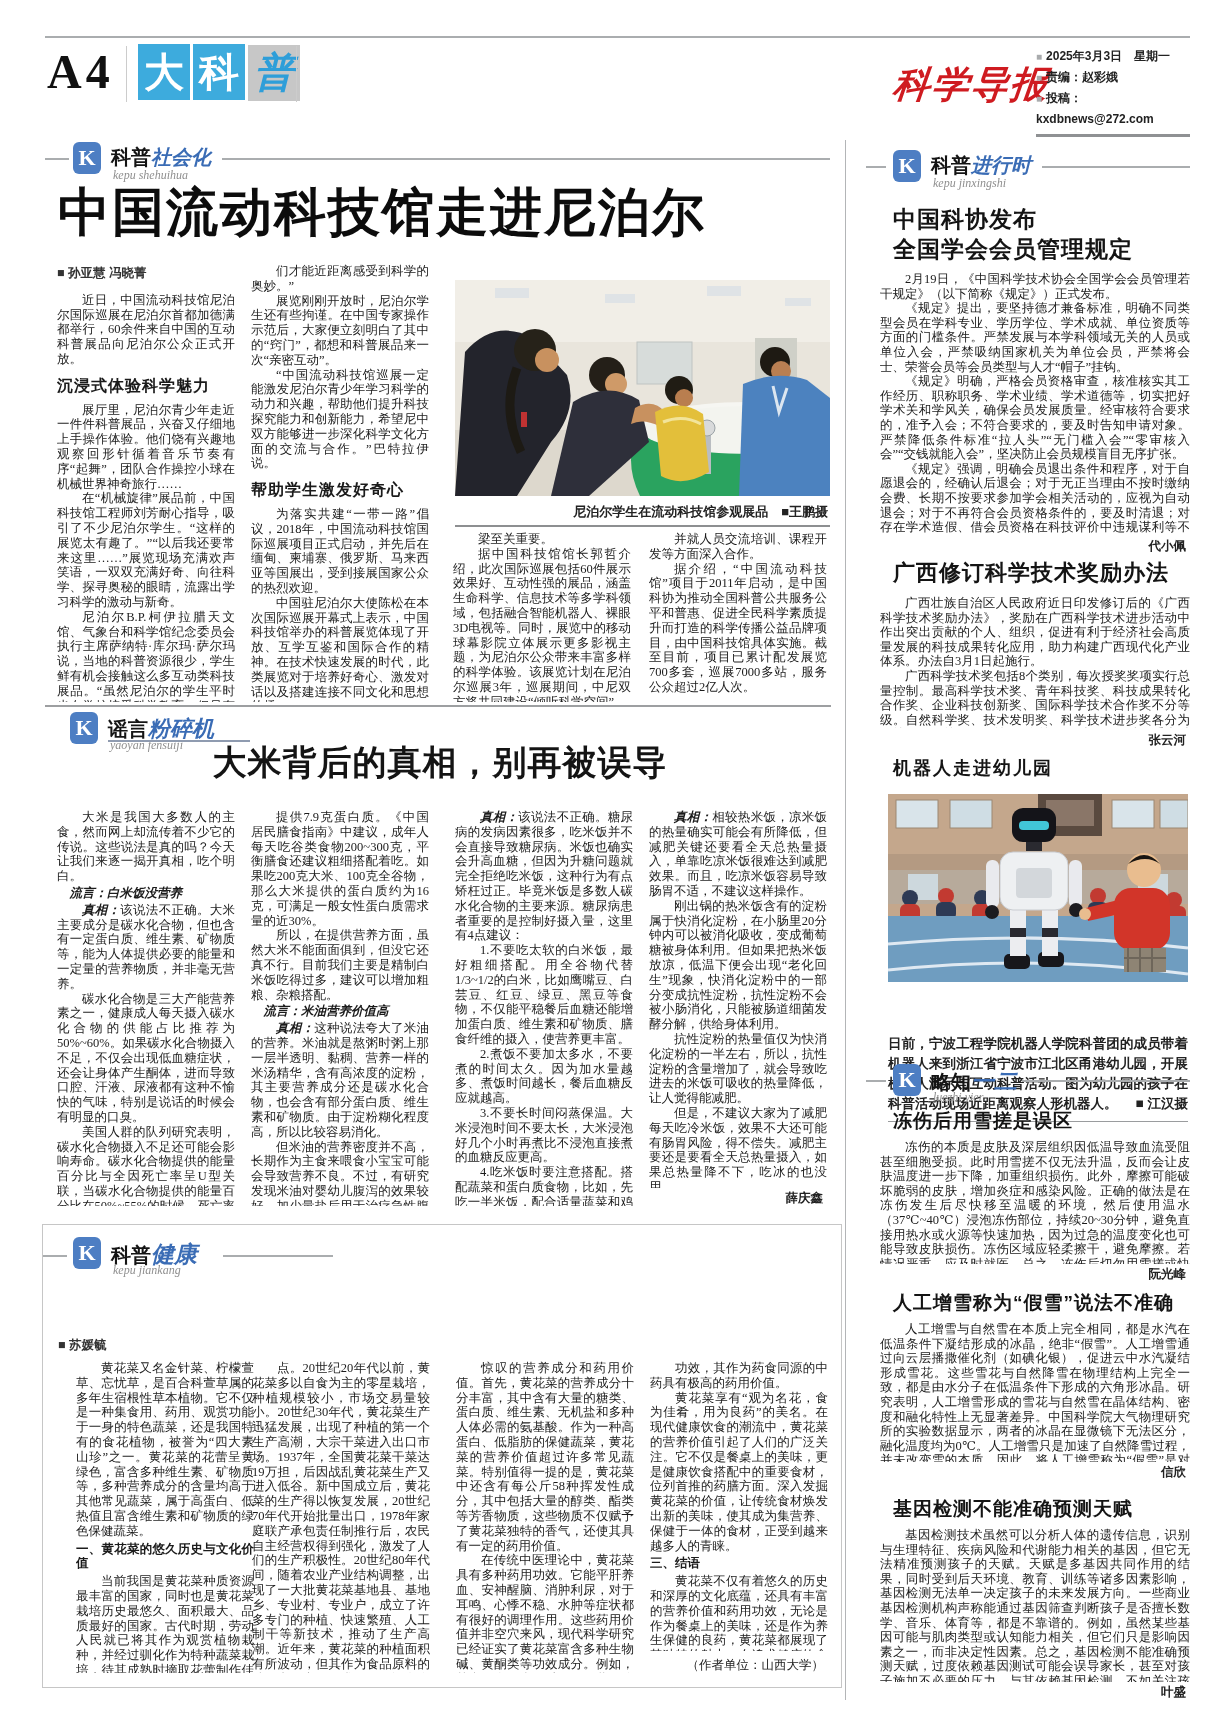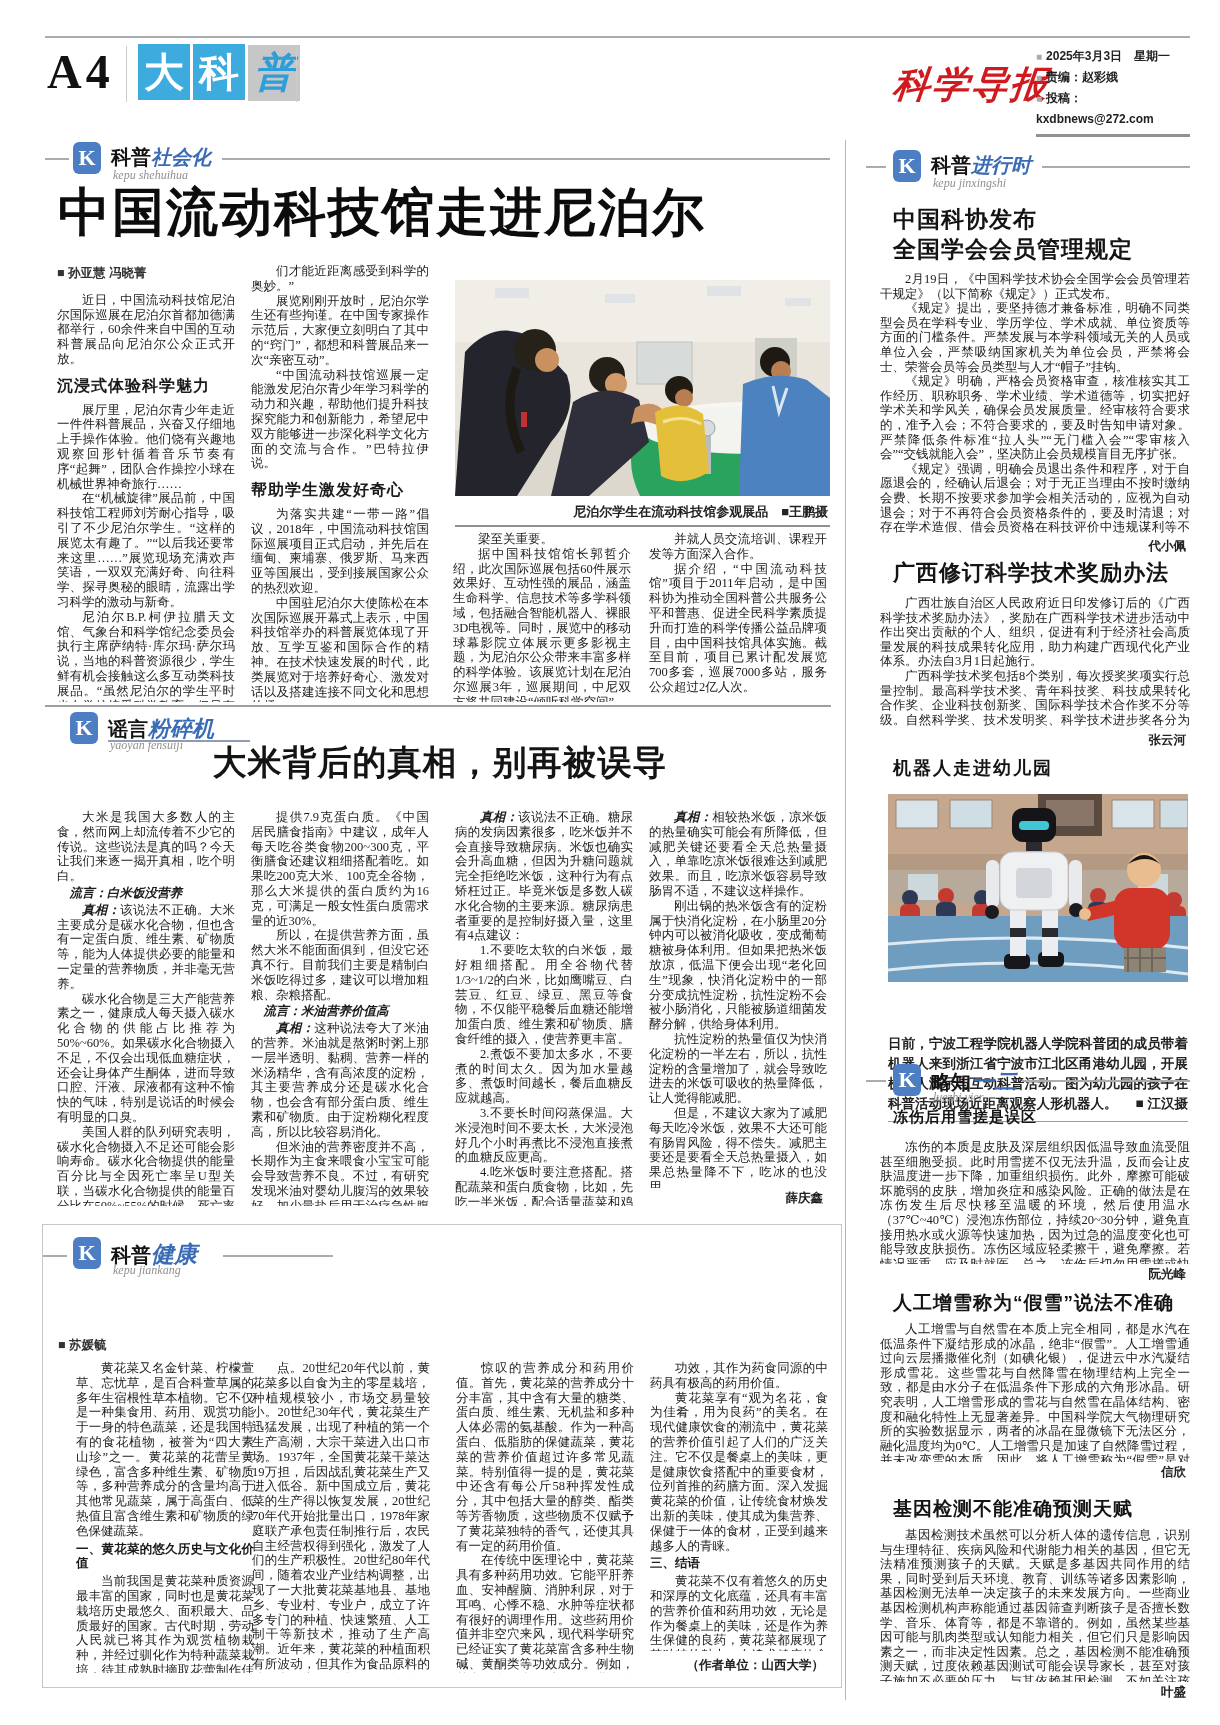--- a/index.html
+++ b/index.html
@@ -231,21 +231,21 @@
         <p class="para t-p">惊叹的营养成分和药用价值。首先，黄花菜的营养成分十分丰富，其中含有大量的糖类、蛋白质、维生素、无机盐和多种人体必需的氨基酸。作为一种高蛋白、低脂肪的保健蔬菜，黄花菜的营养价值超过许多常见蔬菜。特别值得一提的是，黄花菜中还含有每公斤58种挥发性成分，其中包括大量的醇类、酯类等芳香物质，这些物质不仅赋予了黄花菜独特的香气，还使其具有一定的药用价值。</p>
         <p class="para t-p">在传统中医理论中，黄花菜具有多种药用功效。它能平肝养血、安神醒脑、消肿利尿，对于耳鸣、心悸不稳、水肿等症状都有很好的调理作用。这些药用价值并非空穴来风，现代科学研究已经证实了黄花菜富含多种生物碱、黄酮类等功效成分。例如，其中的多酚类物质具有显著的抗氧化作用，能够有效清除体内的自由基；黄酮类化合物则表现出良好的抗炎、降血压等功效，展现了令人瞩目的药用前景。例如，其</p>
       </div>
     <div class="ncol" style="left:607px;top:136px;width:178px;height:312px;">
       <div class="flow" style="height:290px;">
           <p class="para t-p">功效，其作为药食同源的中药具有极高的药用价值。</p>
           <p class="para t-p">黄花菜享有“观为名花，食为佳肴，用为良药”的美名。在现代健康饮食的潮流中，黄花菜的营养价值引起了人们的广泛关注。它不仅是餐桌上的美味，更是健康饮食搭配中的重要食材，位列首推的药膳方面。深入发掘黄花菜的价值，让传统食材焕发出新的美味，使其成为集营养、保健于一体的食材，正受到越来越多人的青睐。</p>
           <p class="para t-sub2">三、结语</p>
           <p class="para t-p">黄花菜不仅有着悠久的历史和深厚的文化底蕴，还具有丰富的营养价值和药用功效，无论是作为餐桌上的美味，还是作为养生保健的良药，黄花菜都展现了其独特的魅力。在追求健康饮食的今天，黄花菜无疑是一种值得推广和利用的宝贵资源。</p>
         </div>
-      <div class="col-author" style="font-family:'Liberation Serif',serif;font-weight:bold;">（作者单位：山西大学）</div>
+      <div class="col-author" style="font-family:'Liberation Serif',serif;font-weight:normal;">（作者单位：山西大学）</div>
     </div>
   </div>
 
   <div class="abs" style="left:893px;top:150px;width:250px;height:44px;">
     <span class="k-sq">K</span>
     <span class="bt"><b>科普</b><i>进行时</i></span>
     <span class="py">kepu  jinxingshi</span>
   </div>
   <div class="abs hline" style="left:866px;top:166px;width:20px;"></div>
   <div class="abs hline" style="left:1042px;top:166px;width:148px;"></div>
@@ -336,21 +336,21 @@
   </div>
 
   <div class="abs" style="left:893px;top:1064px;width:220px;height:44px;">
     <span class="k-sq">K</span>
     <span class="bt"><b>略知</b><i style="font-size:23px;">一二</i></span>
     <span class="py">luezhi  yier</span>
   </div>
   <div class="abs hline" style="left:866px;top:1080px;width:20px;"></div>
   <div class="abs hline" style="left:1022px;top:1080px;width:168px;"></div>
 
-  <div class="abs h-rail" style="left:893px;top:1108px;font-size:15px;">冻伤后用雪搓是误区</div>
+  <div class="abs h-rail" style="left:893px;top:1108px;font-size:19px;">冻伤后用雪搓是误区</div>
   <div class="abs railbody" style="left:880px;top:1140px;width:310px;height:142px;">
     <div class="flow" style="height:124px;">
         <p class="para t-p">冻伤的本质是皮肤及深层组织因低温导致血流受阻甚至细胞受损。此时用雪搓不仅无法升温，反而会让皮肤温度进一步下降，加重组织损伤。此外，摩擦可能破坏脆弱的皮肤，增加炎症和感染风险。正确的做法是在冻伤发生后尽快移至温暖的环境，然后使用温水（37℃~40℃）浸泡冻伤部位，持续20~30分钟，避免直接用热水或火源等快速加热，因为过急的温度变化也可能导致皮肤损伤。冻伤区域应轻柔擦干，避免摩擦。若情况严重，应及时就医。总之，冻伤后切勿用雪搓或快速加热，正确的温和复温才是关键。</p>
       </div>
     <div class="rail-author">阮光峰</div>
   </div>
 
   <div class="abs h-rail" style="left:893px;top:1290px;font-size:19px;">人工增雪称为“假雪”说法不准确</div>
   <div class="abs railbody" style="left:880px;top:1322px;width:310px;height:158px;">
     <div class="flow" style="height:140px;">

